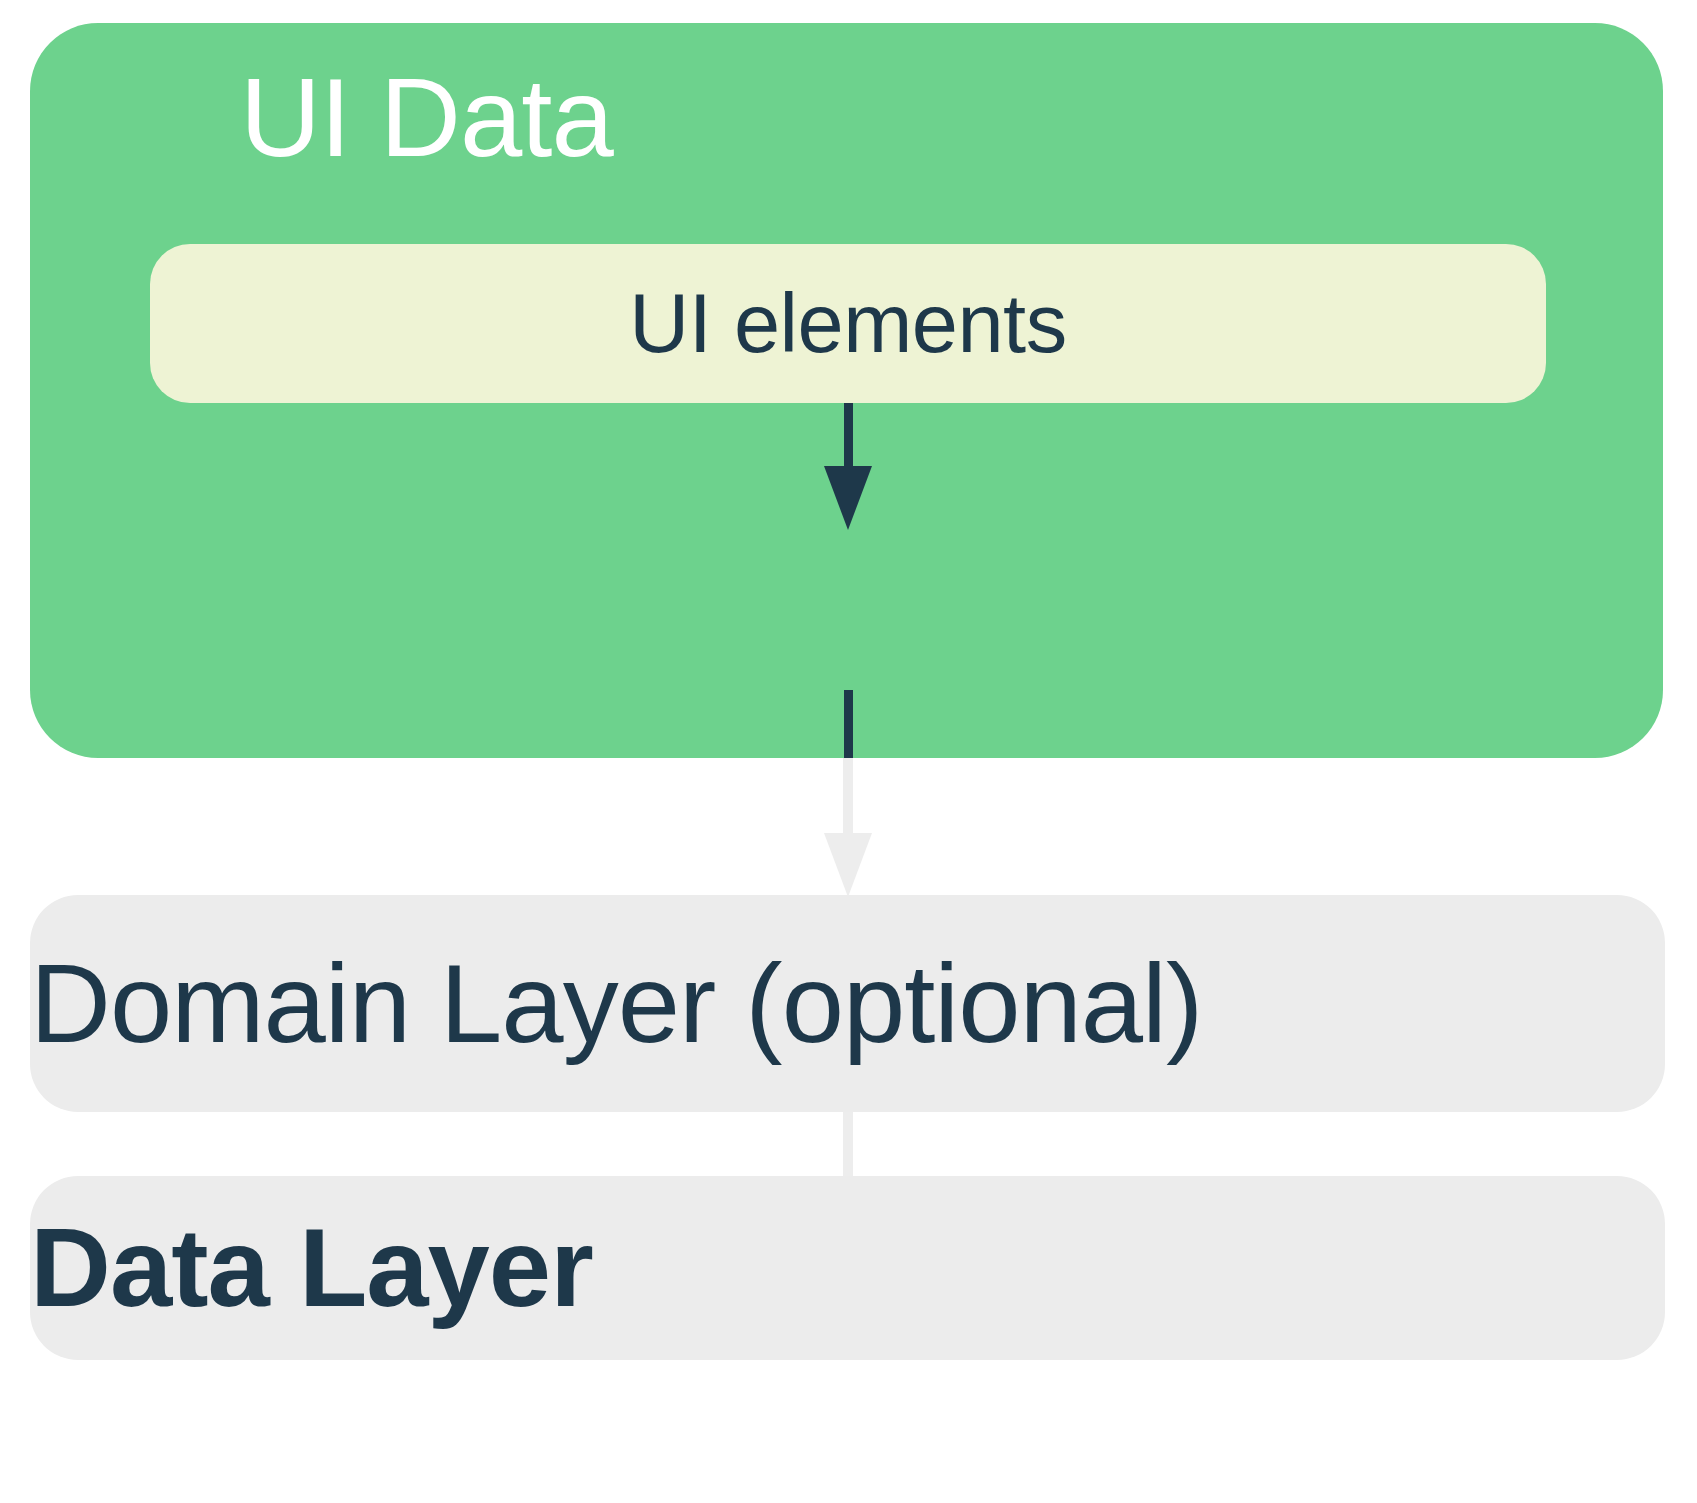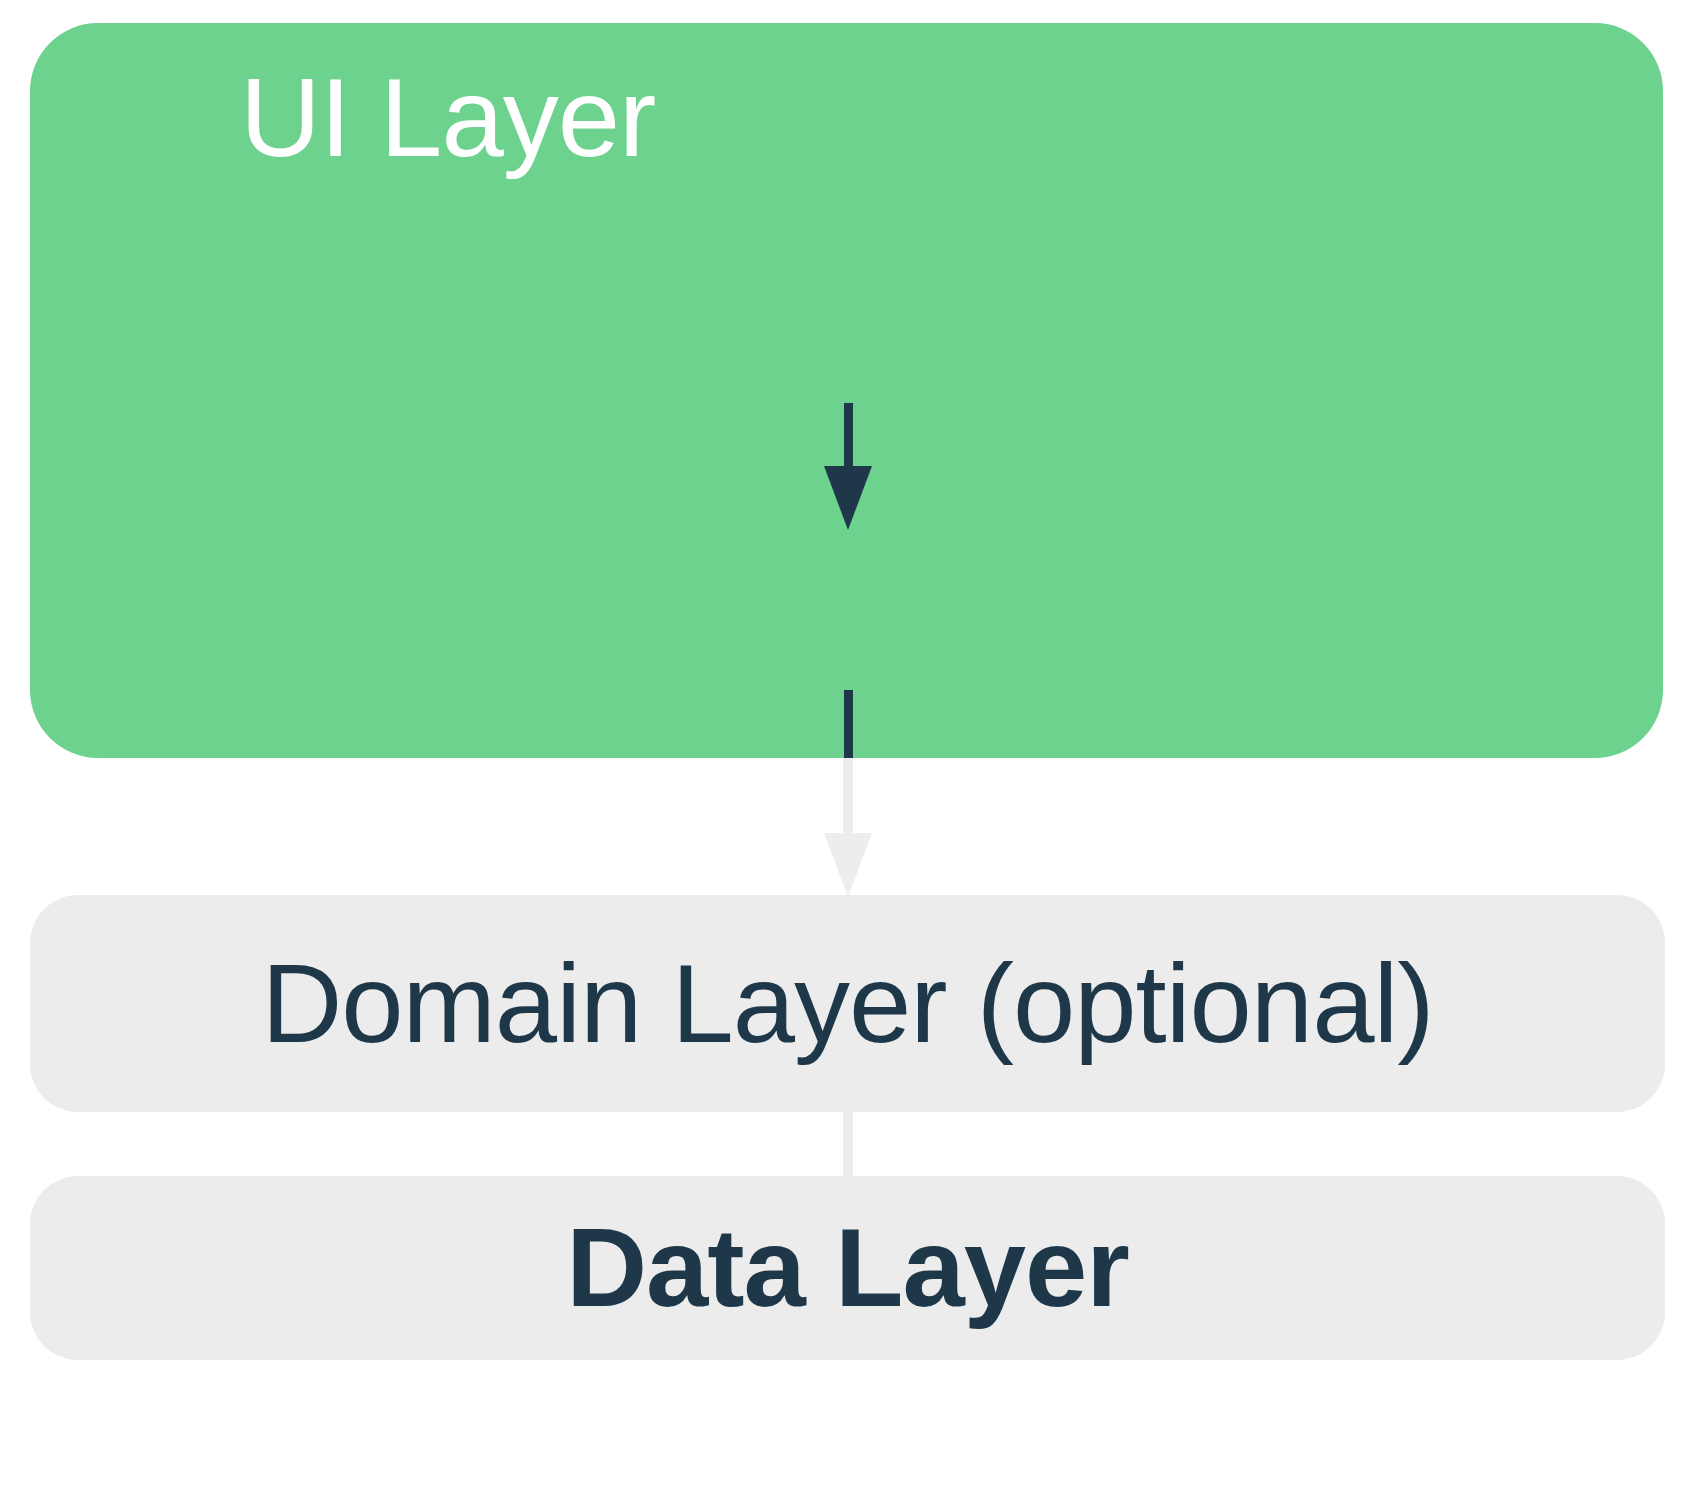--- a/index.html
+++ b/index.html
@@ -53,35 +53,38 @@
   .a2-stem-dark  { left:814px; top:667px; height:68px; }
   .a2-stem-light { left:843px; top:758px; height:76px; }
   .a2-head       { left:824px; top:833px; }
   .a3-stem       { left:843px; top:1112px; height:76px; }
   .a3-head       { left:824px; top:1187px; }
 
   
   .layer {
     left:30px; width:1635px; border-radius:48px;
     background:var(--layer_bg);
-    display:flex; align-items:center; justify-content:center;
+    display:flex; align-items:center; 
   }
   .layer-label {
     font-size:112px; line-height:1; letter-spacing:-1px;
     color:var(--text_dark); white-space:nowrap;
   }
   .domain-layer { top:895px;  height:217px; }
   .data-layer   { top:1176px; height:184px;font-weight:bold; }
 </style>
 </head>
 <body>
 
 <div class="abs ui-layer">
-  <div class="abs ui-layer-title">UI Layer</div>
+  <div class="abs ui-layer-title">UI Data</div>
 
+  <div class="abs node ui-elements">
+    <span class="node-label">UI elements</span>
+  </div>
 
   <div class="abs stem stem-dark a1-stem"></div>
   <div class="abs head a1-head"></div>
 
 
   <div class="abs stem stem-dark a2-stem-dark"></div>
 </div>
 
 <div class="abs stem-light a2-stem-light"></div>
 <div class="abs head head-light a2-head"></div>

